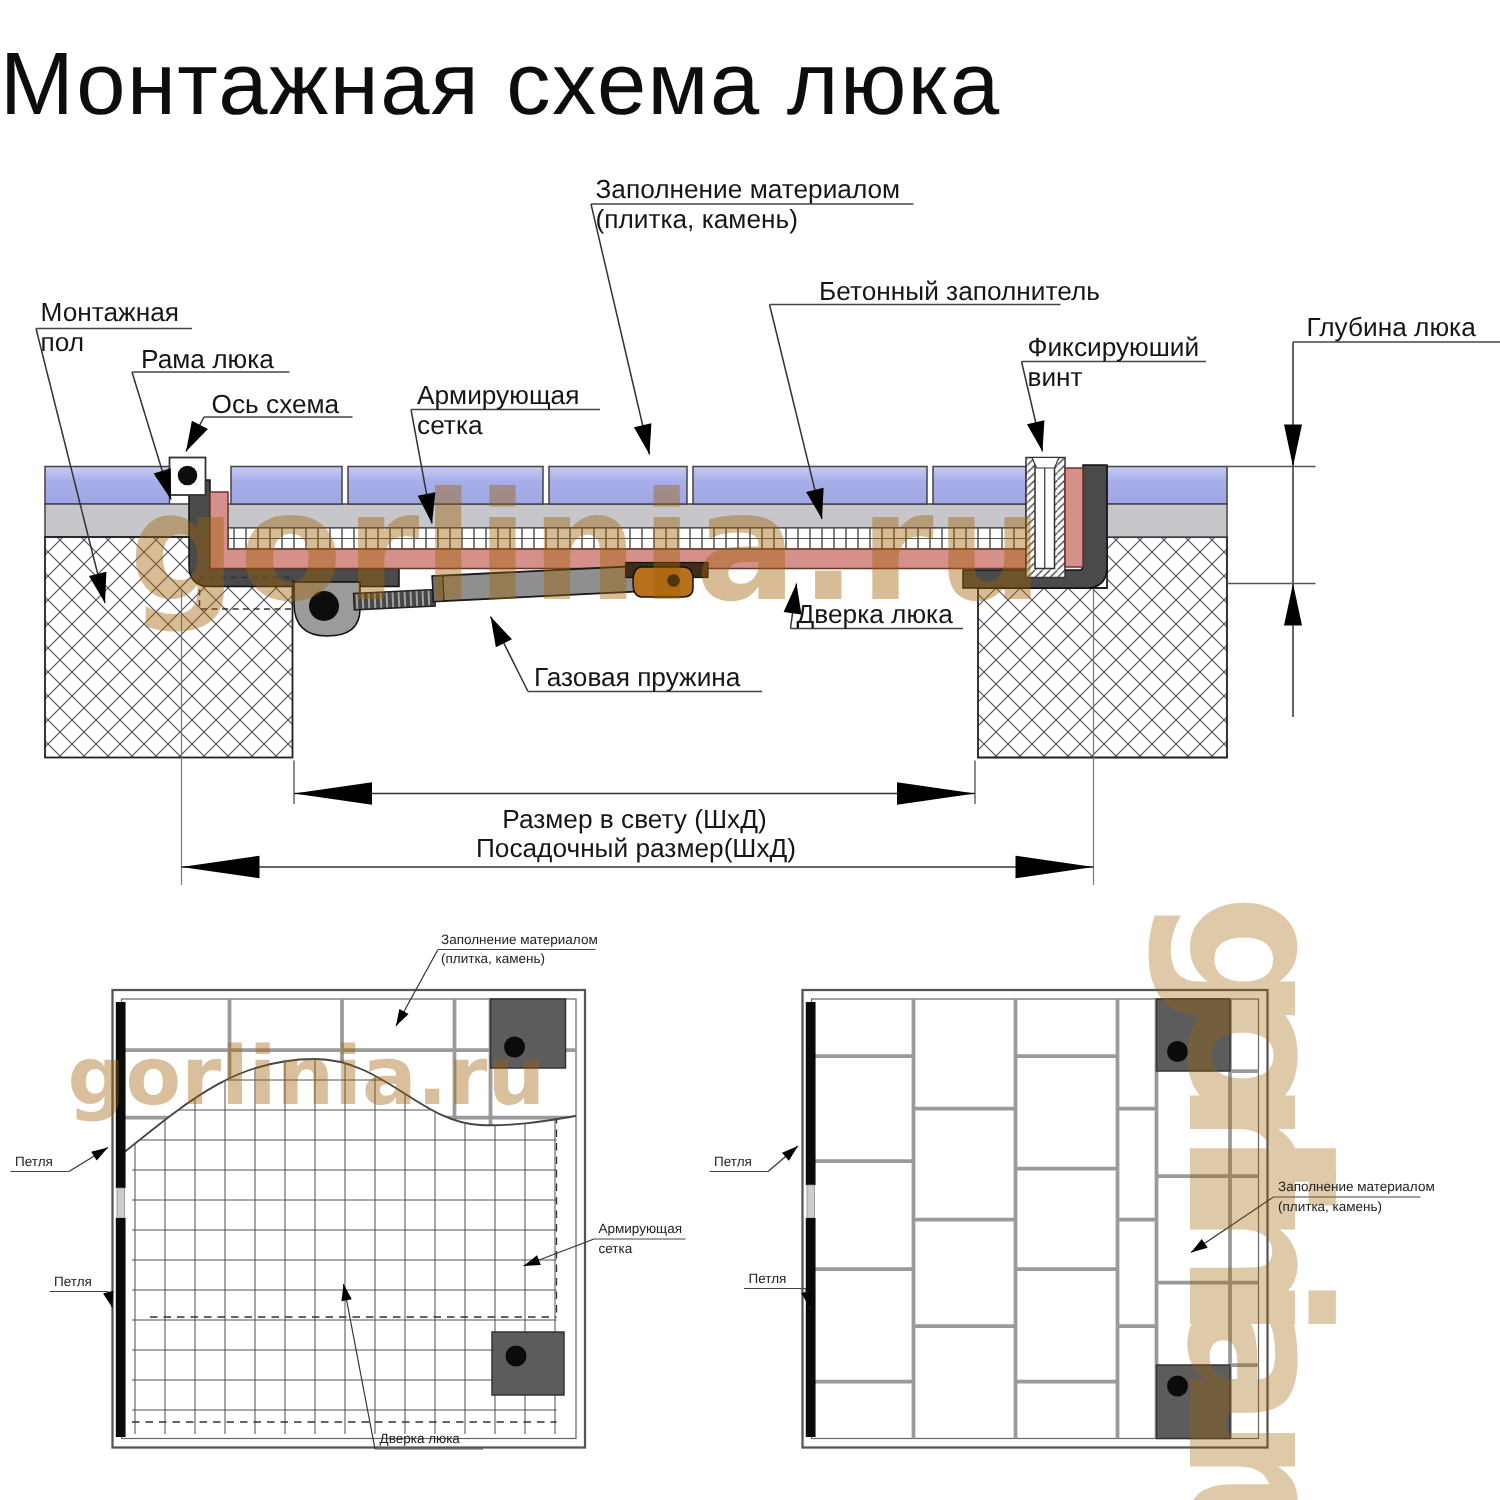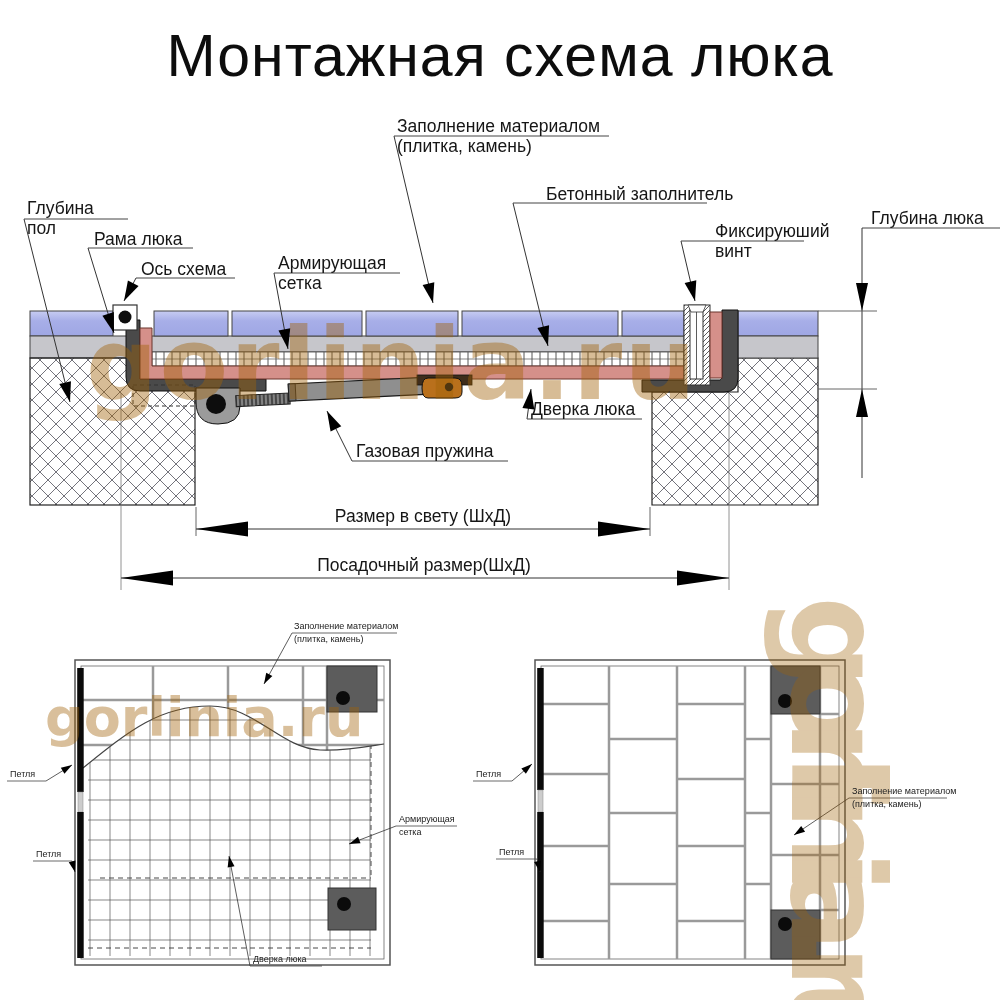--- a/index.html
+++ b/index.html
@@ -10,21 +10,21 @@
   .wm{position:absolute;z-index:2;color:#a16207;font-family:"DejaVu Sans",sans-serif;
       font-weight:bold;pointer-events:none;white-space:nowrap;}
   .wm-top{left:86px;top:306px;font-size:100px;opacity:.42;letter-spacing:2px;}
   .wm-left{left:45px;top:686px;font-size:54px;opacity:.40;}
   .wm-right{left:762px;top:596px;font-size:128px;opacity:.34;letter-spacing:-28px;
             writing-mode:vertical-rl;text-orientation:sideways;height:420px;}
   .lbl{position:absolute;z-index:3;white-space:nowrap;color:#161616;}
   .cs{font-size:17.5px;line-height:20px;}
   .pl{font-size:9px;line-height:10.5px;color:#222;}
   .ctr{text-align:center;}
-  #title{position:absolute;z-index:3;left:0;top:22px;width:1000px;text-align:center;
+  #title{position:absolute;z-index:3;left:0;top:22px;width:1000px;text-align:left;
          font-size:59px;color:#0d0d0d;letter-spacing:1px;}
 </style>
 </head>
 <body>
 
 <div id="page">
 
 <svg id="linework" width="1000" height="1000" viewBox="0 0 1000 1000">
   <defs>
     <linearGradient id="tileGrad" x1="0" y1="0" x2="0" y2="1">
@@ -257,37 +257,37 @@
 <div class="wm wm-right">gorlinia.ru</div>
 
 <div id="title">Монтажная схема люка</div>
 
 <div class="lbl cs" style="left:397px;top:116px">
   <div>Заполнение материалом</div>
       <div>(плитка, камень)</div>
 </div>
 <div class="lbl cs" style="left:546px;top:184px">Бетонный заполнитель</div>
 <div class="lbl cs" style="left:27px;top:198px">
-  <div>Глубина</div>
+  <div>Монтажная</div>
       <div>пол</div>
 </div>
 <div class="lbl cs" style="left:94px;top:229px">Рама люка</div>
 <div class="lbl cs" style="left:141px;top:259px">Ось схема</div>
 <div class="lbl cs" style="left:278px;top:253px">
   <div>Армирующая</div>
       <div>сетка</div>
 </div>
-<div class="lbl cs" style="left:715px;top:221px">
+<div class="lbl cs" style="left:685px;top:221px">
   <div>Фиксируюший</div>
       <div>винт</div>
 </div>
 <div class="lbl cs" style="left:871px;top:208px">Глубина люка</div>
 <div class="lbl cs" style="left:531px;top:399px">Дверка люка</div>
 <div class="lbl cs" style="left:356px;top:441px">Газовая пружина</div>
-<div class="lbl cs ctr" style="left:273px;top:506px;width:300px">Размер в свету (ШхД)</div>
+<div class="lbl cs ctr" style="left:273px;top:536px;width:300px">Размер в свету (ШхД)</div>
 <div class="lbl cs ctr" style="left:274px;top:555px;width:300px">Посадочный размер(ШхД)</div>
 
 <div class="lbl pl" style="left:294px;top:621px">
   <div>Заполнение материалом</div>
       <div style="margin-top:2px">(плитка, камень)</div>
 </div>
 <div class="lbl pl" style="left:10px;top:769px">Петля</div>
 <div class="lbl pl" style="left:36px;top:849px">Петля</div>
 <div class="lbl pl" style="left:399px;top:814px">
   <div>Армирующая</div>

